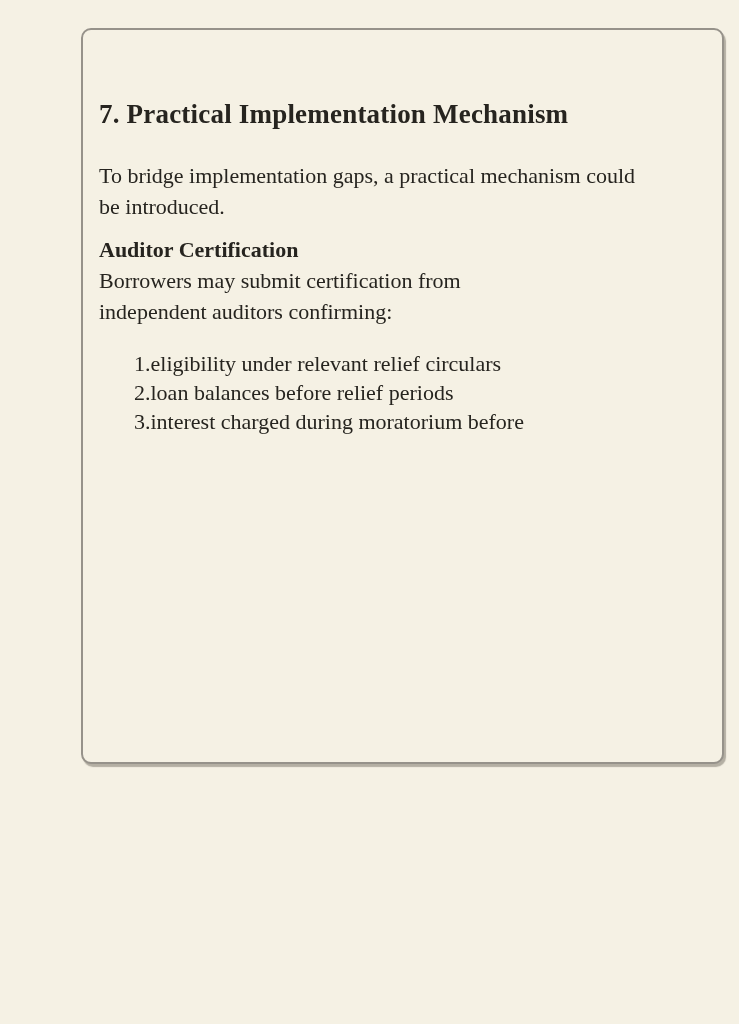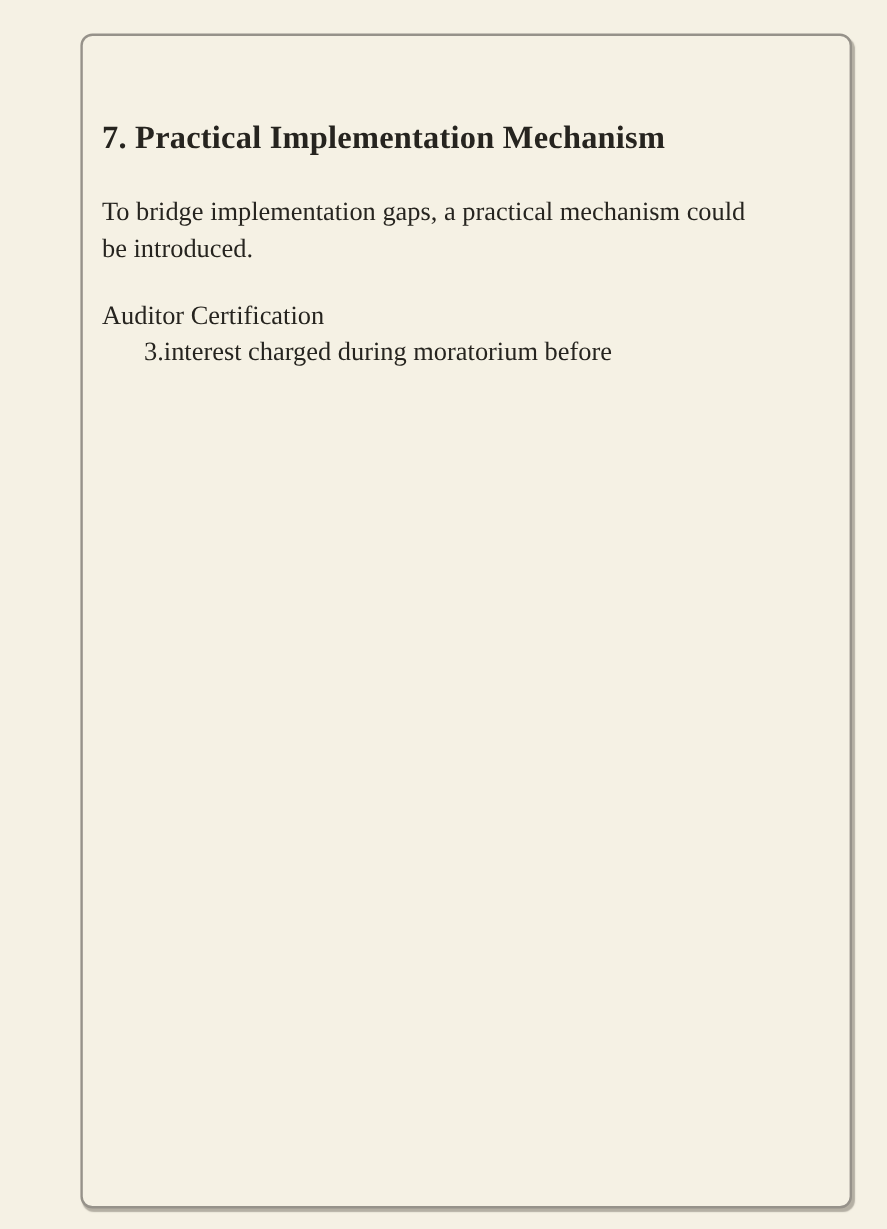--- a/index.html
+++ b/index.html
@@ -10,24 +10,24 @@
     width: 739px;
     height: 1024px;
     position: relative;
     background: #f5f1e4;
     font-family: "Liberation Serif", "DejaVu Serif", serif;
     color: #26241f;
     overflow: hidden;
   }
   .frame {
     position: absolute;
-    left: 67px;
+    left: 81px;
     top: 28px;
     width: 643px;
-    height: 979px;
+    height: 736px;
     box-sizing: border-box;
     border: 2px solid #96928a;
     border-radius: 10px;
     box-shadow: 2px 3px 1px rgba(125, 120, 110, 0.55);
     background: #f5f1e4;
     padding: 68px 12px 0 16px;
   }
   .doc-heading {
     font-size: 27px;
     font-weight: bold;
@@ -35,25 +35,25 @@
     margin: 0 0 30px 0;
     letter-spacing: 0.2px;
   }
   .body-text {
     font-size: 22px;
     line-height: 31px;
     margin: 0;
     white-space: pre-line;
   }
   .intro {
-    margin-bottom: 25px;
+    margin-bottom: 12px;
   }
   .subsection-title {
     font-size: 22px;
-    font-weight: normal;
+    font-weight: bold;
     line-height: 31px;
     margin: 0;
   }
   .lead {
     margin-bottom: 22px;
   }
   ol.cert-list {
     list-style: none;
     margin: 0 0 29px 0;
     padding: 0 0 0 35px;
@@ -66,19 +66,23 @@
 
 <div class="frame">
 
   <h1 class="doc-heading">7. Practical Implementation Mechanism</h1>
 
   <p class="body-text intro">To bridge implementation gaps, a practical mechanism could
 be introduced.</p>
 
   <h2 class="subsection-title">Auditor Certification</h2>
 
+  <p class="body-text lead">Borrowers may submit certification from
+independent auditors confirming:</p>
 
   <ol class="cert-list">
+    <li><span>1.</span><span>eligibility under relevant relief circulars</span></li>
+    <li><span>2.</span><span>loan balances before relief periods</span></li>
     <li><span>3.</span><span>interest charged during moratorium before</span></li>
   </ol>
 
 
 </div>
 
 </body></html>

